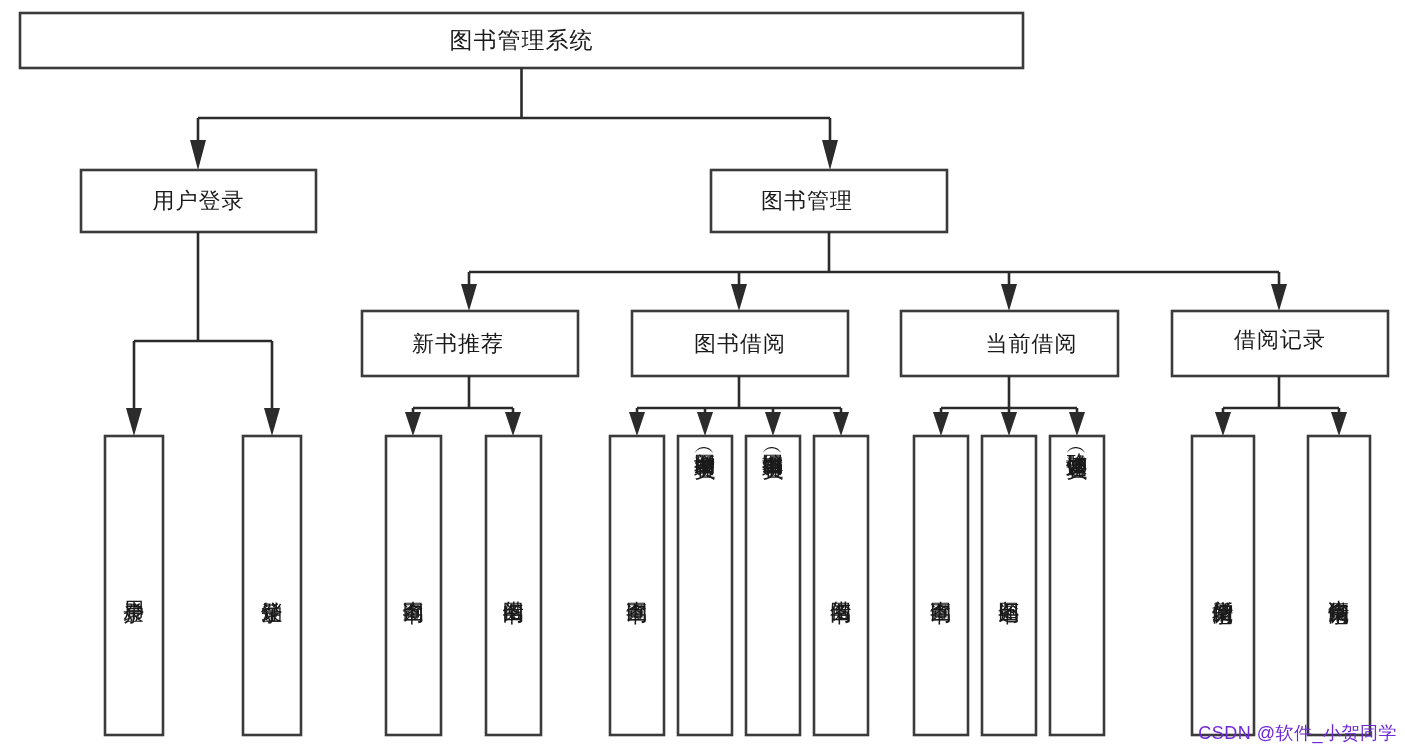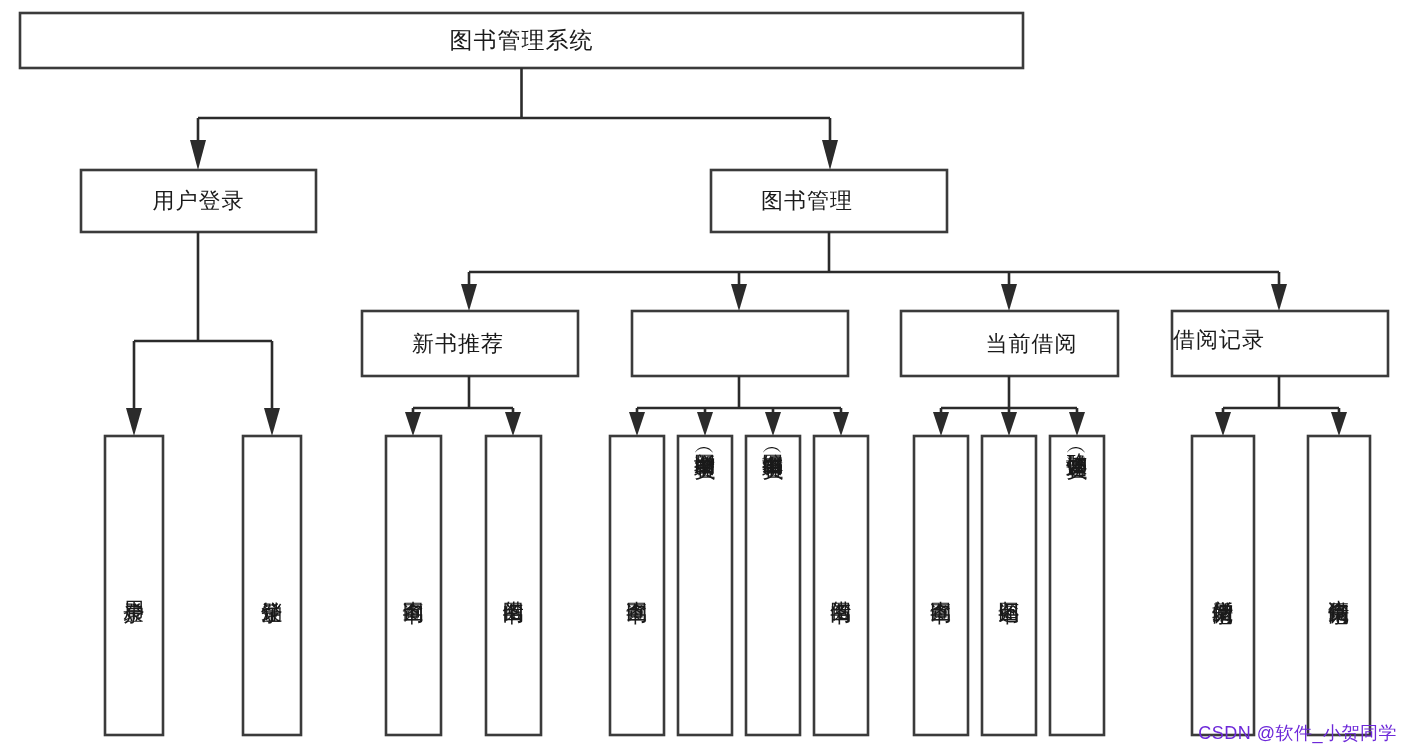--- a/index.html
+++ b/index.html
@@ -191,24 +191,27 @@
   <div class="hlabel-wrap" style="left:81px; top:170px; width:235px; height:62px;">
     <span class="hlabel-text">用户登录</span>
   </div>
   <div class="hlabel-wrap" style="left:711px; top:170px; width:192px; height:62px;">
     <span class="hlabel-text">图书管理</span>
   </div>
 
   <div class="hlabel-wrap" style="left:362px; top:311px; width:192px; height:65px;">
     <span class="hlabel-text">新书推荐</span>
   </div>
+  <div class="hlabel-wrap" style="left:632px; top:311px; width:216px; height:65px;">
+    <span class="hlabel-text">图书借阅</span>
+  </div>
   <div class="hlabel-wrap" style="left:901px; top:311px; width:261px; height:65px;">
     <span class="hlabel-text">当前借阅</span>
   </div>
-  <div class="hlabel-wrap" style="left:1111px; top:311px; width:216px; height:58px;">
+  <div class="hlabel-wrap" style="left:1172px; top:311px; width:216px; height:58px;">
     <span class="hlabel-text">借阅记录</span>
   </div>
 
   <div class="vlabel-wrap" style="left:105px; top:436px; width:58px; height:299px;">
     <span class="vlabel-text">用户登录</span>
   </div>
   <div class="vlabel-wrap" style="left:243px; top:436px; width:58px; height:299px;">
     <span class="vlabel-text">注销登录</span>
   </div>
 

